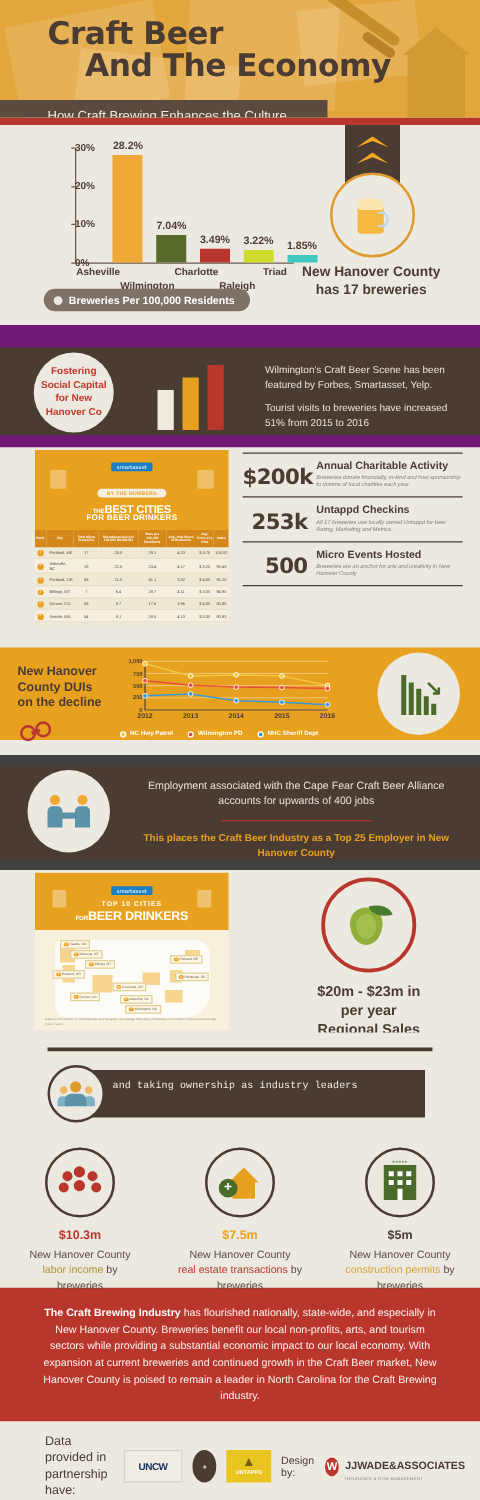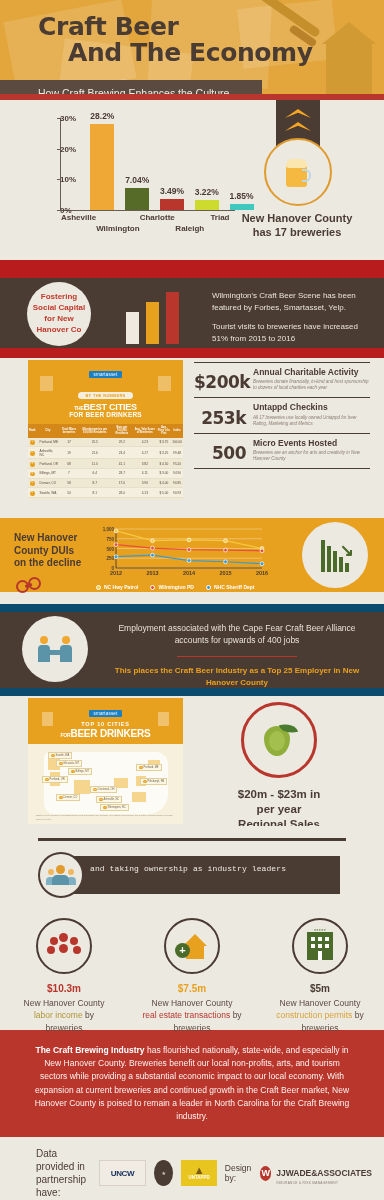--- a/index.html
+++ b/index.html
@@ -96,21 +96,21 @@
     border-radius: 50%; background: #ece9e1; border: 2px solid #e09b2d;
     display:flex; align-items:center; justify-content:center;
   }
   .mug { position: relative; width: 24px; height: 30px; }
   .mug-body { position:absolute; left:0; bottom:0; width: 21px; height: 22px; background:#f5b942; border-radius:2px 2px 3px 3px;}
   .mug-foam { position:absolute; left:0; top:2px; width: 21px; height: 9px; background:#fbe6b0; border-radius:6px 6px 3px 3px;}
   .mug-handle { position:absolute; right:-1px; top:12px; width:9px; height:13px; border:2.5px solid #bcd9ea; border-left:none; border-radius:0 6px 6px 0;}
   .badge-text { position: absolute; left:0; top: 112px; width:130px; font-size: 11px; font-weight: bold; color: #4a3b33; line-height: 1.25; }
 
   
-  .sec-social { position: relative; height: 98px; background: #b91c1c; }
+  .sec-social { position: relative; height: 98px; background: #701a75; }
   .social-band { position: absolute; left: 0; top: 18px; width: 384px; height: 70px; background: #4a3b33; }
   .social-circle {
     position: absolute; left: 27px; top: 22px; width: 64px; height: 64px;
     border-radius: 50%; background: #ece9e1;
     display: flex; align-items: center; justify-content: center; text-align: center;
     color: #c0392b; font-size: 8px; font-weight: bold; line-height: 1.35;
     z-index: 3; padding: 4px;
   }
   .mini-bars { position: absolute; left: 126px; top: 30px; height: 54px; display: flex; align-items: flex-end; gap: 7px; z-index: 3; }
   .mb { width: 13px; }
@@ -163,21 +163,21 @@
   .dui-circle {
     position: absolute; right: 16px; top: 16px; width: 66px; height: 66px;
     border-radius: 50%; background: #ece9e1; z-index: 3;
     display: flex; align-items: flex-end; justify-content: center; padding-bottom: 16px;
   }
   .dbars { display: flex; align-items: flex-end; gap: 2px; height: 32px; }
   .dbars i { width: 4px; background: #4a6b2a; display: block; }
   .darrow { position: absolute; right: 14px; top: 18px; font-size: 17px; color: #4a6b2a; font-weight: bold; }
 
   
-  .sec-emp { position: relative; height: 92px; background: #0c4a6e; }
+  .sec-emp { position: relative; height: 92px; background: #404040; }
   .emp-band { position: absolute; left: 0; top: 8px; width: 384px; height: 76px; background: #4a3b33; }
   .emp-circle { position: absolute; left: 22px; top: 12px; width: 66px; height: 66px; border-radius: 50%; background: #ece9e1; z-index: 3; display:flex; align-items:center; justify-content:center;}
   .people { position: relative; width: 36px; height: 26px; }
   .people .hd { position:absolute; width:8px; height:8px; border-radius:50%; background:#f0a830; top:0;}
   .people .hd.a { left: 3px; } .people .hd.b { right: 3px; }
   .people .bd { position:absolute; bottom:0; width:12px; height:17px; background:#5b93a8; border-radius:4px 4px 0 0;}
   .people .bd.a { left: 1px; } .people .bd.b { right: 1px; }
   .people .arm { position:absolute; left:9px; bottom:7px; width:18px; height:5px; background:#5b93a8; border-radius:3px;}
   .emp-text { position: absolute; left: 100px; top: 18px; width: 274px; text-align: center; color: #e9e2d6; font-size: 8.5px; line-height: 1.45; z-index: 3; }
   .emp-sep { width: 120px; height: 1.5px; background: #b8362c; margin: 9px auto 8px; }
@@ -192,21 +192,21 @@
   .map-t2 .sm { font-size:5px; }
   .map-mug-l, .map-mug-r { position:absolute; top:14px; width:11px; height:14px; background:rgba(255,255,255,.35); border-radius:1px;}
   .map-mug-l{left:14px;} .map-mug-r{right:14px;}
   .usa { position: relative; height: 80px; margin-top: 2px; }
   .usa-shape { position:absolute; left:16px; top:6px; width:124px; height:62px; background:#fcfbf6; border-radius:6px 12px 20px 10px; }
   .mp { position:absolute; background:#fdf7e3; border:.4px solid #e2cf9a; font-size:2.6px; color:#6b5c52; padding:.6px 2px; white-space:nowrap; }
   .mp i { display:inline-block; width:3.6px; height:3.6px; line-height:3.6px; text-align:center; border-radius:50%; background:#e8a11f; color:#fff; font-size:2.4px; margin-right:1px;}
   .state { position:absolute; background:#f6d58f; }
   .map-foot { position:absolute; left:8px; bottom:3px; right:8px; font-size:2.4px; color:#9c8f80; line-height:1.4; }
 
-  .sales { position: absolute; right: 20px; top: 6px; width: 170px; text-align: center; }
+  .sales { position: absolute; right: 4px; top: 6px; width: 170px; text-align: center; }
   .hop-circle { width: 76px; height: 76px; border-radius: 50%; border: 3px solid #b8362c; margin: 0 auto; display:flex; align-items:center; justify-content:center; }
   .hop { position: relative; width: 34px; height: 36px; }
   .hop-cone { position:absolute; left:2px; top:4px; width:26px; height:30px; background:#8fae3a; border-radius:50% 50% 50% 50% / 42% 42% 58% 58%; }
   .hop-cone:after{content:""; position:absolute; left:5px; top:5px; width:16px; height:20px; border-radius:50%; background:#a3bf4d;}
   .hop-leaf { position:absolute; right:-1px; top:1px; width:17px; height:11px; background:#4a7c2f; border-radius:0 100% 0 100%; transform: rotate(-14deg); }
   .sales-txt { margin-top: 9px; font-size: 11.5px; font-weight: bold; color: #4a3b33; line-height: 1.3; }
 
   
   .sec-rein { position: relative; height: 92px; background: #ece9e1; }
   .rein-rule { position:absolute; left: 38px; top: 12px; width: 308px; height: 2.5px; background: #4a3b33; }
@@ -318,20 +318,24 @@
             <div class="bar" style="height: 5.67333px; background: rgb(63, 200, 192);"></div>
           </div>
         </div>
       <div class="xlabels" id="xlabels">
           <div class="xl">Asheville</div>
           <div class="xl low">Wilmington</div>
           <div class="xl">Charlotte</div>
           <div class="xl low">Raleigh</div>
           <div class="xl">Triad</div>
         </div>
+    </div>
+    <div class="legend-pill">
+      <span class="legend-dot"></span>
+      <span>Breweries Per 100,000 Residents</span>
     </div>
     <div class="badge-col">
       <div class="chev-block">
         <div class="chev c1"></div>
         <div class="chev c2"></div>
       </div>
       <div class="beer-circle">
         <div class="mug">
           <div class="mug-body"></div>
             <div class="mug-foam"></div>

